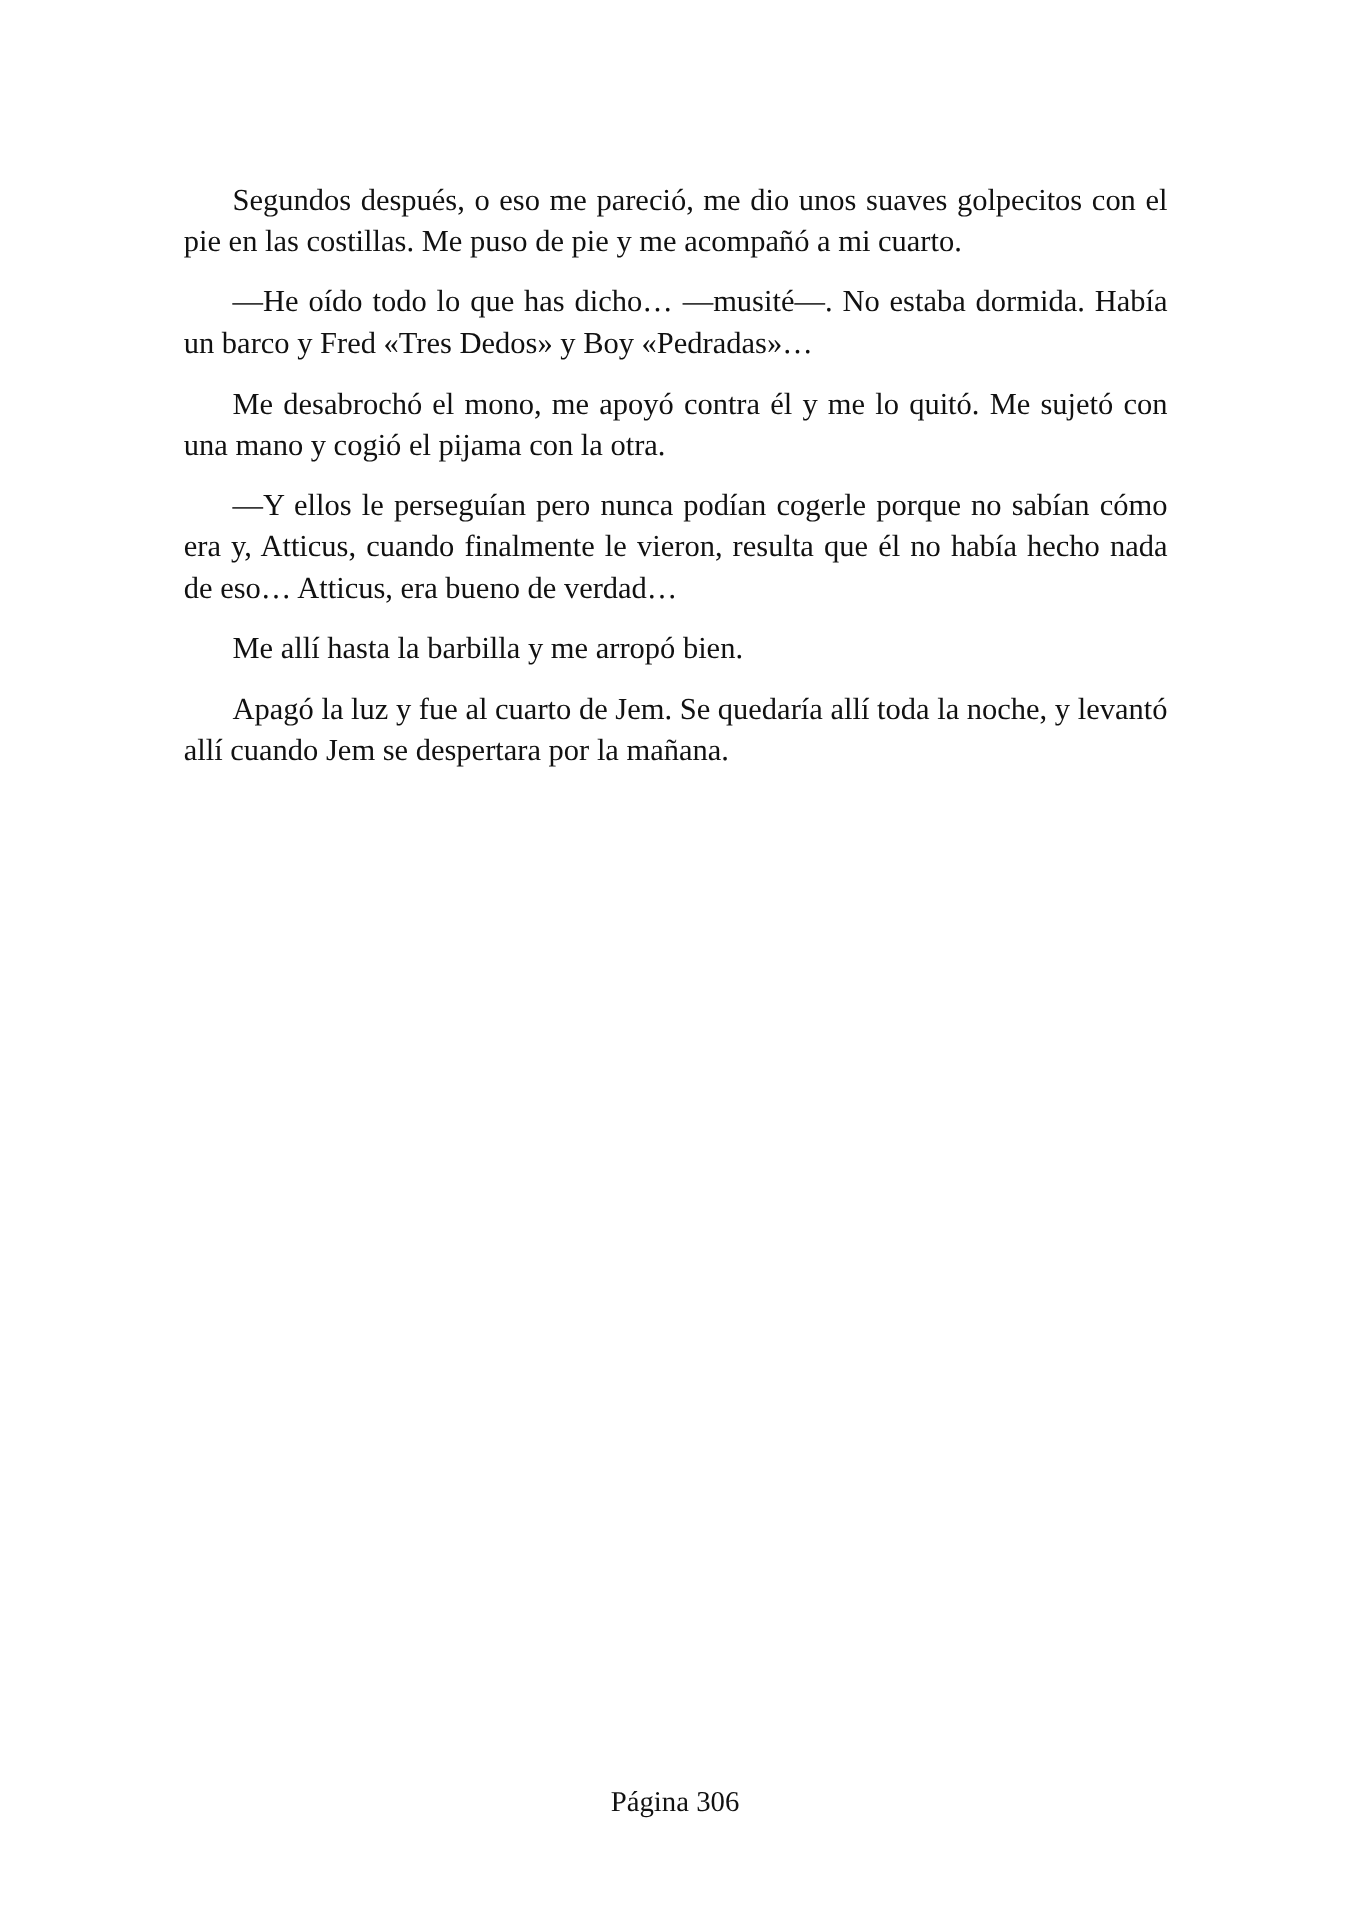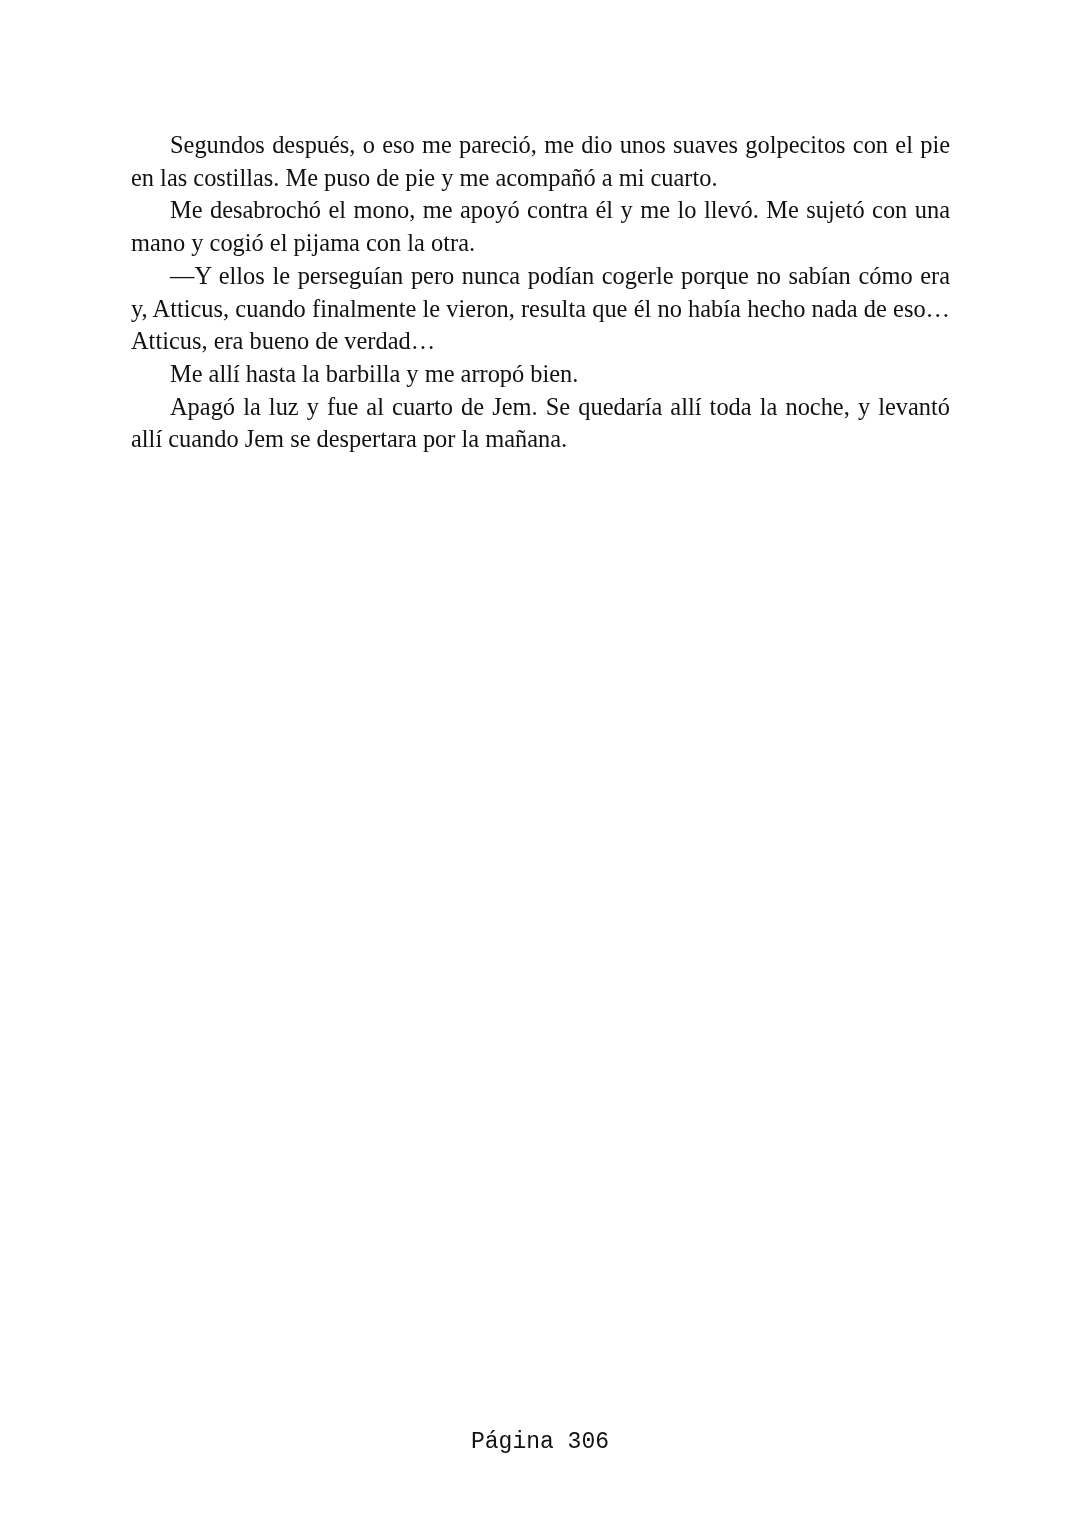--- a/index.html
+++ b/index.html
@@ -25,43 +25,44 @@
       position: absolute;
       left: 131px;
       top: 129px;
       width: 819px;
       font-family: "Liberation Serif", "DejaVu Serif", serif;
       font-size: 24.4px;
       line-height: 32.7px;
       color: #111111;
     }
     .body-text p {
-      margin: 0;
+      margin: 16px;
       text-indent: 39px;
       text-align: justify;
       text-align-last: left;
     }
     .footer {
       position: absolute;
       left: 0;
       top: 1426px;
       width: 1080px;
       text-align: center;
-      font-family: Liberation Mono, monospace;
+      font-family: Liberation Serif, serif;
       font-size: 23px;
       line-height: 32px;
       color: #111111;
     }
   </style>
 </head>
 <body>
 
 <div class="page">
   <div class="body-text">
     <p>Segundos después, o eso me pareció, me dio unos suaves golpecitos con el pie en las costillas. Me puso de pie y me acompañó a mi cuarto.</p>
-    <p>Me desabrochó el mono, me apoyó contra él y me lo llevó. Me sujetó con una mano y cogió el pijama con la otra.</p>
+    <p>—He oído todo lo que has dicho… —musité—. No estaba dormida. Había un barco y Fred «Tres Dedos» y Boy «Pedradas»…</p>
+    <p>Me desabrochó el mono, me apoyó contra él y me lo quitó. Me sujetó con una mano y cogió el pijama con la otra.</p>
     <p>—Y ellos le perseguían pero nunca podían cogerle porque no sabían cómo era y, Atticus, cuando finalmente le vieron, resulta que él no había hecho nada de eso… Atticus, era bueno de verdad…</p>
     <p>Me allí hasta la barbilla y me arropó bien.</p>
     <p>Apagó la luz y fue al cuarto de Jem. Se quedaría allí toda la noche, y levantó allí cuando Jem se despertara por la mañana.</p>
   </div>
 
   <div class="footer">Página 306</div>
 </div>
 
 </body></html>

